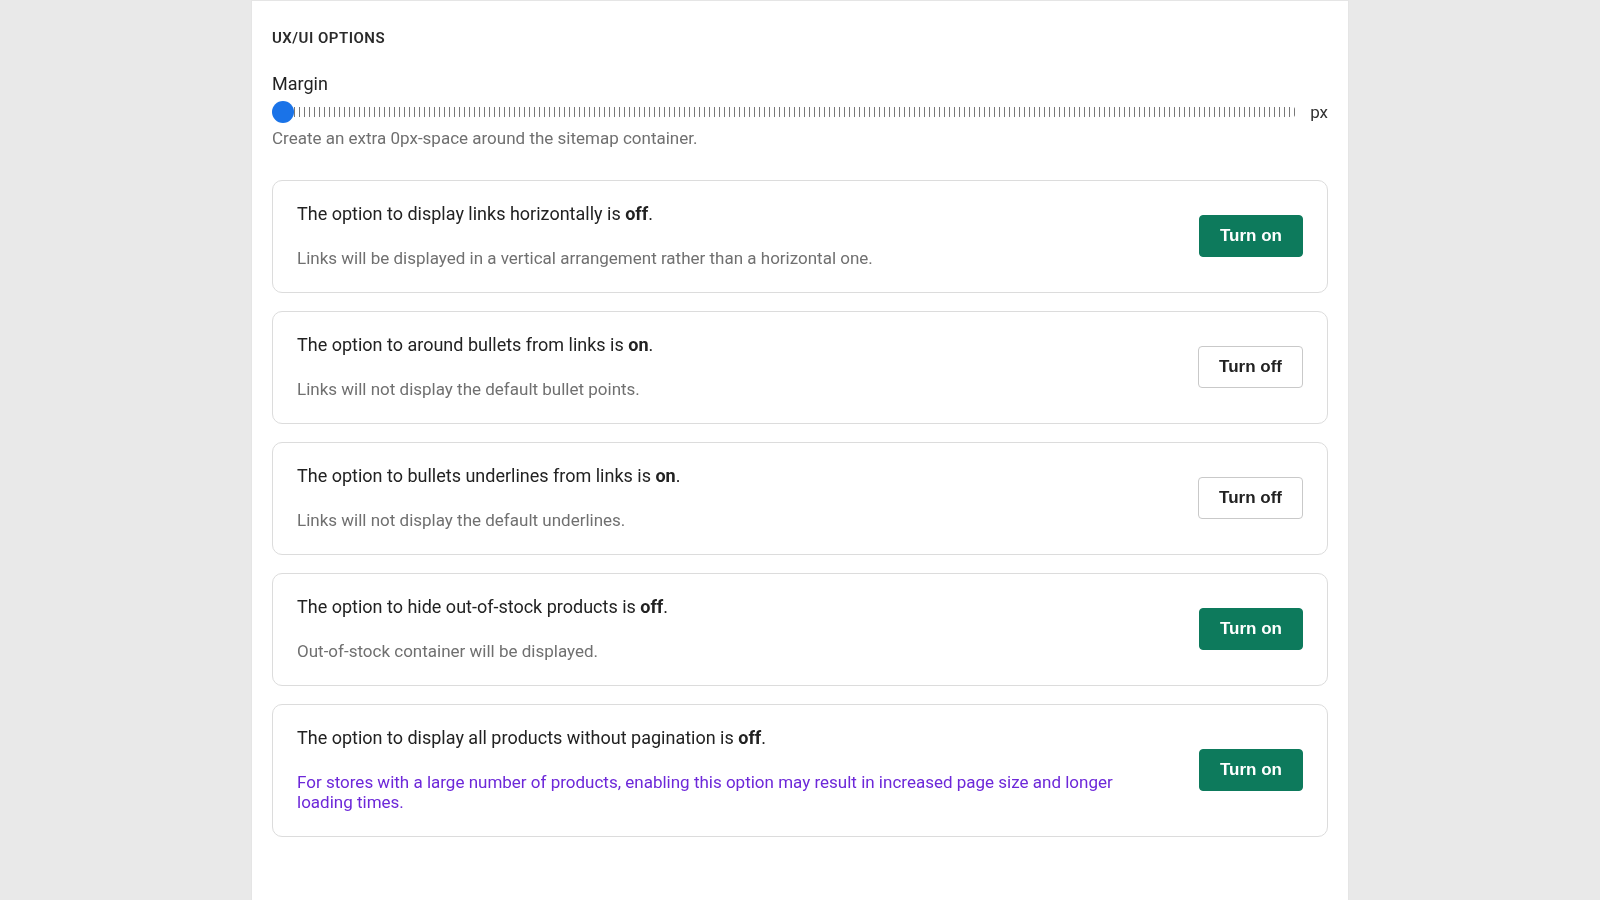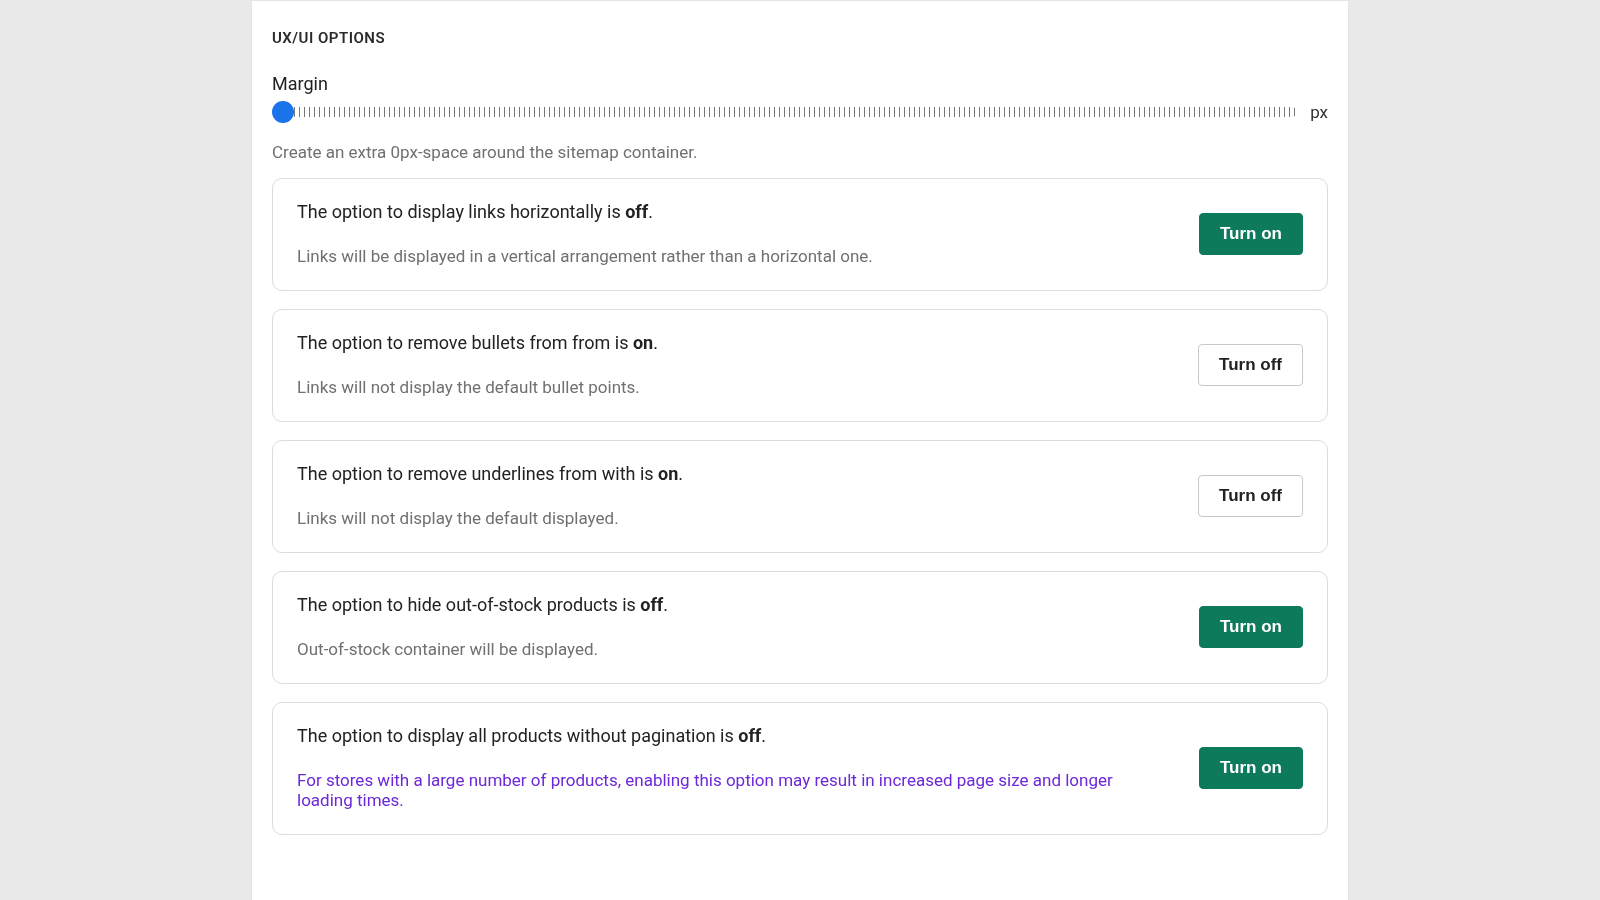--- a/index.html
+++ b/index.html
@@ -28,21 +28,21 @@
   }
   .margin-label {
     font-size: 18px;
     color: #222;
     margin-bottom: 8px;
   }
   .slider-row {
     display: flex;
     align-items: flex-end;
     gap: 15px;
-    margin-bottom: 20px;
+    margin-bottom: 6px;
   }
   .slider-track {
     position: relative;
     flex: 1;
     height: 20px;
     display: flex;
     align-items: center;
   }
   .ticks {
     position: absolute;
@@ -80,21 +80,21 @@
     border-radius: 50%;
     z-index: 2;
   }
   .unit {
     font-size: 17px;
     color: #333;
   }
   .helper {
     font-size: 17px;
     color: #707070;
-    margin-bottom: 16px;
+    margin-bottom: 32px;
   }
   .card {
     border: 1px solid #dcdcdc;
     border-radius: 10px;
     padding: 22px 24px 24px 24px;
     margin-bottom: 18px;
     display: flex;
     align-items: center;
     justify-content: space-between;
     gap: 40px;
@@ -165,33 +165,33 @@
         <span>The option to display links horizontally is </span><span class="state">off</span><span>.</span>
       </div>
       <div class="card-desc">Links will be displayed in a vertical arrangement rather than a horizontal one.</div>
     </div>
     <button class="btn btn-primary">Turn on</button>
   </div>
 
   <div class="card">
     <div class="card-text">
       <div class="card-title">
-        <span>The option to remove bullets from from is </span><span class="state">on</span><span>.</span>
+        <span>The option to around bullets from links is </span><span class="state">on</span><span>.</span>
       </div>
       <div class="card-desc">Links will not display the default bullet points.</div>
     </div>
     <button class="btn btn-secondary">Turn off</button>
   </div>
 
   <div class="card">
     <div class="card-text">
       <div class="card-title">
-        <span>The option to remove underlines from with is </span><span class="state">on</span><span>.</span>
-      </div>
-      <div class="card-desc">Links will not display the default displayed.</div>
+        <span>The option to bullets underlines from links is </span><span class="state">on</span><span>.</span>
+      </div>
+      <div class="card-desc">Links will not display the default underlines.</div>
     </div>
     <button class="btn btn-secondary">Turn off</button>
   </div>
 
   <div class="card">
     <div class="card-text">
       <div class="card-title">
         <span>The option to hide out-of-stock products is </span><span class="state">off</span><span>.</span>
       </div>
       <div class="card-desc">Out-of-stock container will be displayed.</div>

